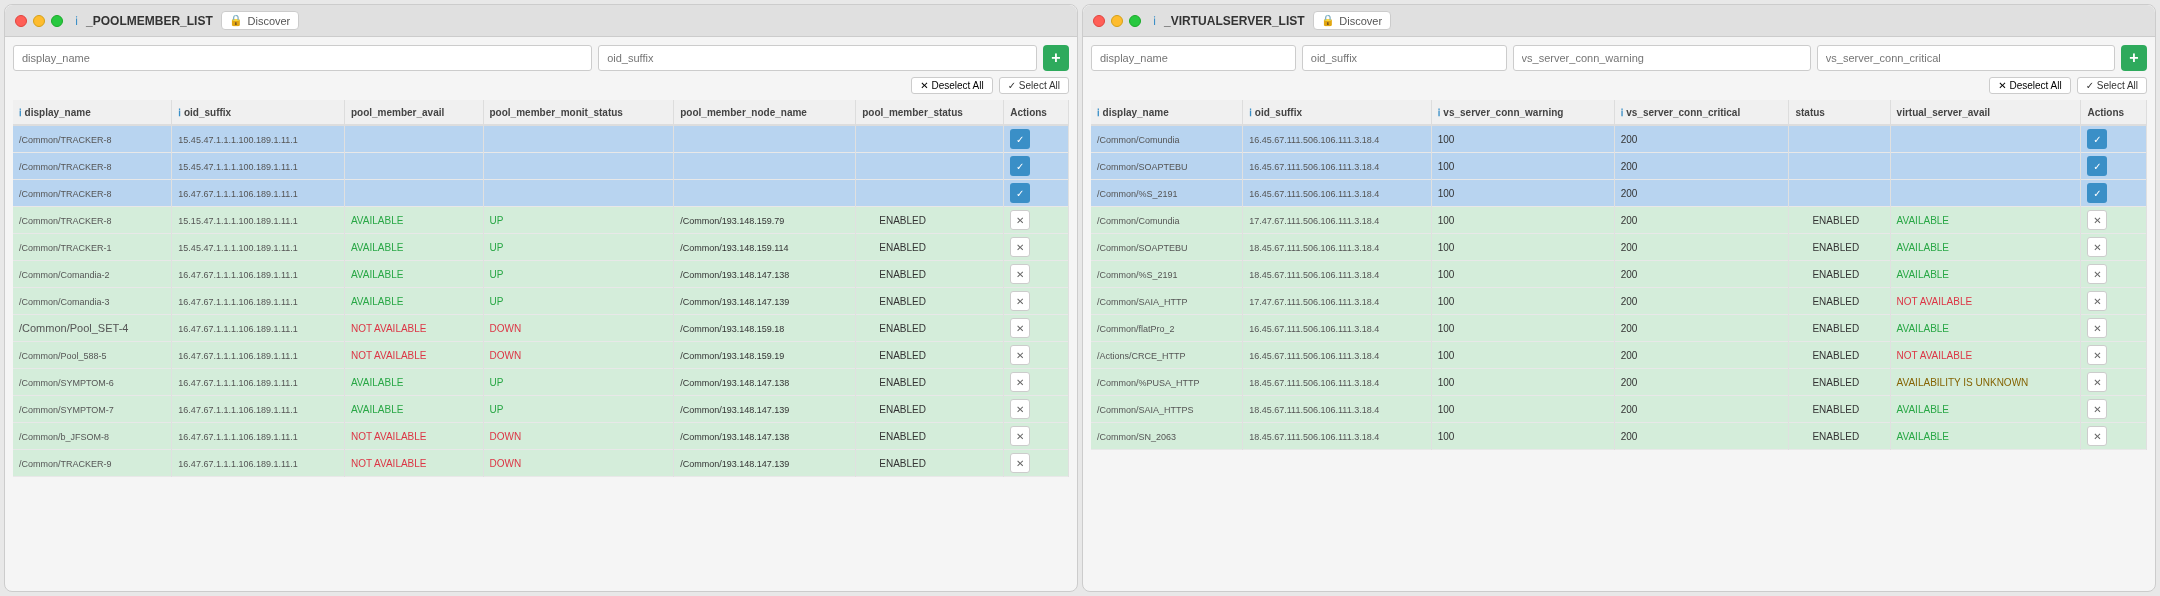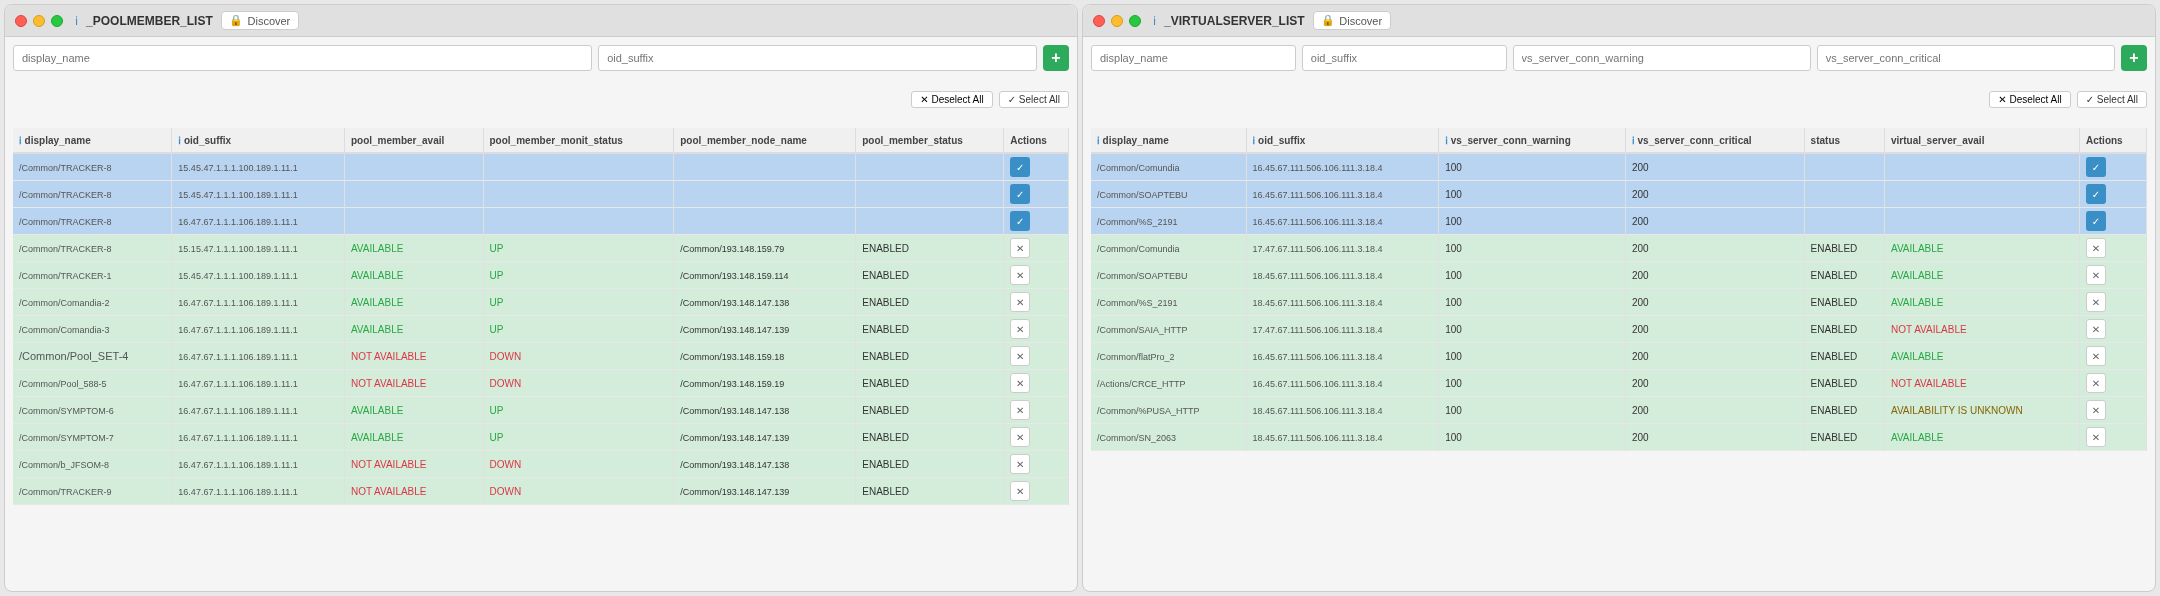--- a/index.html
+++ b/index.html
@@ -74,21 +74,21 @@
       cursor: pointer;
       color: #555;
     }
 
     .content {
       flex: 1;
       overflow: auto;
       padding: 8px;
       display: flex;
       flex-direction: column;
-      gap: 20px;
+      gap: 6px;
     }
 
     .filter-row {
       display: flex;
       gap: 6px;
       align-items: center;
     }
 
     .filter-input {
       border: 1px solid #ccc;
@@ -201,21 +201,21 @@
       padding: 3px 6px;
       border-right: 1px solid #e0e0e0;
       white-space: nowrap;
       color: #333;
       font-size: 10px;
     }
 
     .status-available { color: #28a745; font-weight: 500; }
     .status-not-available { color: #dc3545; font-weight: 400; }
     .status-unknown { color: #856404; font-weight: 500; }
-    .status-enabled { color: #333; }
+    .status-enabled { color: #333; margin-left: 17px; }
     .status-up { color: #28a745; }
     .status-down { color: #dc3545; }
 
     .action-check {
       background: #3a8fc7;
       color: white;
       border: none;
       border-radius: 3px;
       width: 20px;
       height: 20px;
@@ -656,20 +656,33 @@
     <td>200</td>
     <td><span class="status-enabled">ENABLED</span></td>
     <td><span class="status-unknown">AVAILABILITY IS UNKNOWN</span></td>
     <td>
       <div class="actions-cell">
                   <button class="action-x">✕</button>
                 </div>
     </td>
   </tr>
             <tr class="green-row">
+    <td><span style="font-size:9px;color:#555">/Common/SAIA_HTTPS</span></td>
+    <td><span style="font-size:9px;color:#555">18.45.67.111.506.106.111.3.18.4</span></td>
+    <td>100</td>
+    <td>200</td>
+    <td><span class="status-enabled">ENABLED</span></td>
+    <td><span class="status-available">AVAILABLE</span></td>
+    <td>
+      <div class="actions-cell">
+                  <button class="action-x">✕</button>
+                </div>
+    </td>
+  </tr>
+            <tr class="green-row">
     <td><span style="font-size:9px;color:#555">/Common/SN_2063</span></td>
     <td><span style="font-size:9px;color:#555">18.45.67.111.506.106.111.3.18.4</span></td>
     <td>100</td>
     <td>200</td>
     <td><span class="status-enabled">ENABLED</span></td>
     <td><span class="status-available">AVAILABLE</span></td>
     <td>
       <div class="actions-cell">
                   <button class="action-x">✕</button>
                 </div>

